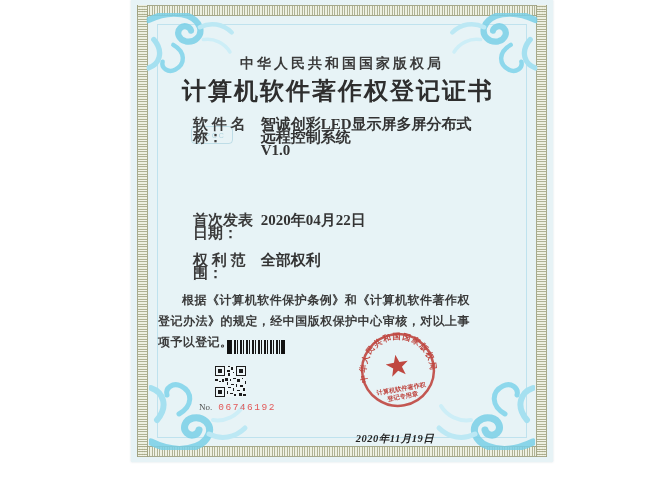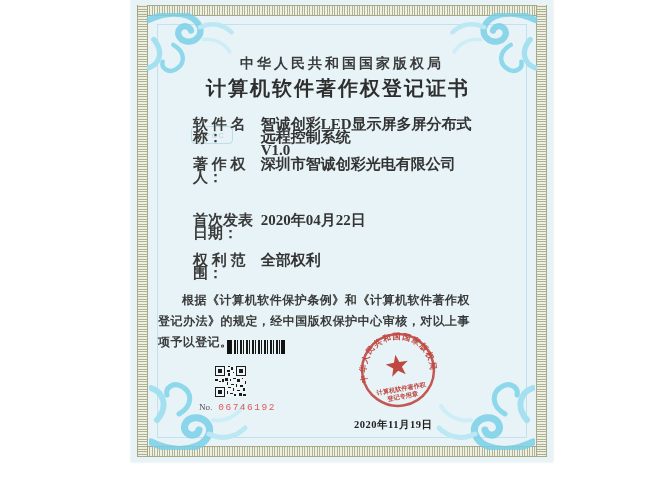--- a/index.html
+++ b/index.html
@@ -35,21 +35,21 @@
   .c-tr{right:14px;top:13px;transform:scaleX(-1);}
   .c-bl{left:14px;bottom:12px;transform:scaleY(-1);width:108px;height:70px;}
   .c-br{right:14px;bottom:12px;transform:scale(-1,-1);width:108px;height:70px;}
 
   .authority{
     position:absolute;left:0;right:0;top:55px;text-align:center;
     font-size:14px;font-weight:bold;color:#3a3a3a;letter-spacing:3px;
   }
   .cert-title{
     position:absolute;left:0;right:8px;top:75px;text-align:center;
-    font-size:20px;font-weight:bold;color:#2e2e2e;letter-spacing:2px;
+    font-size:24px;font-weight:bold;color:#2e2e2e;letter-spacing:2px;
   }
   .certno{
     position:absolute;right:30px;top:101px;font-size:8px;color:#4a4a4a;letter-spacing:.5px;
   }
   .watermark{
     position:absolute;left:60px;top:126px;width:40px;height:16px;
     border:1px solid rgba(150,200,215,.5);border-radius:4px;
     color:rgba(140,195,210,.6);font-size:7px;letter-spacing:2px;
     display:flex;align-items:center;justify-content:center;
     font-family:"Liberation Sans",sans-serif;
@@ -74,22 +74,22 @@
   .serial{position:absolute;left:68px;top:402px;font-size:9px;color:#4c4c4c;}
   .serial .num{
     color:#e25959;font-family:"Liberation Mono","DejaVu Sans Mono",monospace;
     font-size:9.5px;letter-spacing:1.5px;margin-left:6px;
   }
   .seal{
     position:absolute;left:219px;top:331px;width:96px;height:78px;
     transform:rotate(-10deg);opacity:.92;mix-blend-mode:multiply;
   }
   .issue-date{
-    position:absolute;left:223px;top:418px;width:82px;text-align:left;
-    font-size:10.5px;font-weight:bold;color:#1f1f1f;letter-spacing:.5px;
+    position:absolute;left:223px;top:432px;width:82px;text-align:center;
+    font-size:10.5px;font-weight:bold;color:#1f1f1f;letter-spacing:.5px;font-style:italic;
   }
 </style>
 </head>
 <body>
 
 <svg width="0" height="0" style="position:absolute">
   <defs>
     <symbol id="curl" viewBox="0 0 100 70">
       <path d="M2,8 C30,-6 55,2 60,16 C63,26 54,34 44,32 C36,30 33,22 38,17 C42,13 49,15 50,20" fill="none" stroke="#79cfe6" stroke-width="7" stroke-linecap="round" opacity=".85"></path>
       <path d="M8,30 C20,44 14,58 2,62" fill="none" stroke="#a5e0f0" stroke-width="6" stroke-linecap="round"></path>
@@ -125,24 +125,20 @@
   <div class="cert-title">计算机软件著作权登记证书</div>
 
   <div class="watermark">CPCC</div>
 
   <div class="row" style="top:118px">
     <span class="lbl">软 件 名 称：</span>
     <span class="val" style="width:212px">
       <span>智诚创彩LED显示屏多屏分布式远程控制系统</span><br>
       <span>V1.0</span>
     </span>
-  </div>
-  <div class="row" style="top:158px">
-    <span class="lbl">著 作 权 人：</span>
-    <span class="val">深圳市智诚创彩光电有限公司</span>
   </div>
   <div class="row" style="top:214px">
     <span class="lbl">首次发表日期：</span>
     <span class="val">2020年04月22日</span>
   </div>
   <div class="row" style="top:254px">
     <span class="lbl">权 利 范 围：</span>
     <span class="val">全部权利</span>
   </div>
 

